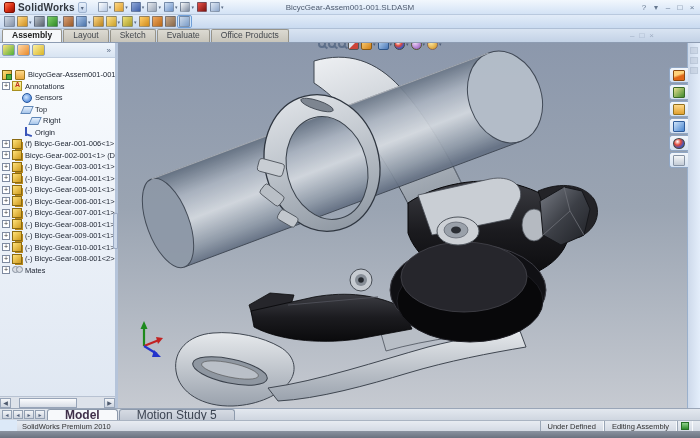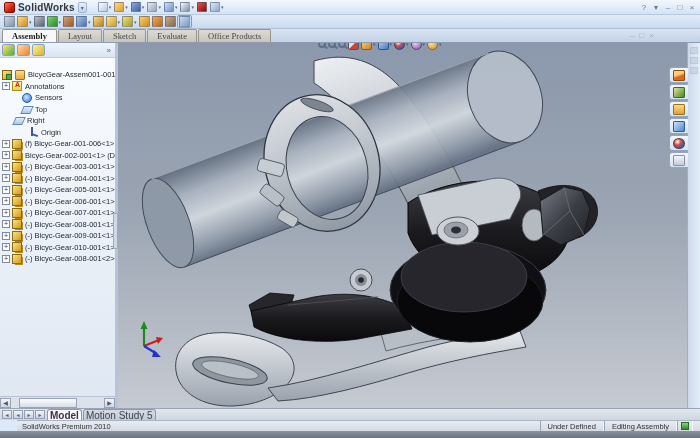--- a/index.html
+++ b/index.html
@@ -32,23 +32,23 @@
   .toolbar2{position:absolute;left:0;top:15px;width:700px;height:14px;
     background:linear-gradient(#e2ecf8,#c9daf0);border-bottom:1px solid #aebfd6;
     display:flex;align-items:center;padding:0 3px;}
   .toolbar2 .tbi .g{width:11px;height:11px;}
   .tbi.sel{background:#cfe4fa;border:1px solid #6f9fd8;border-radius:2px;}
 
   
   .tabsrow{position:absolute;left:0;top:29px;width:700px;height:14px;
     background:linear-gradient(#d9e4f2,#c3d2e6);border-bottom:1px solid #8d9cb2;
     display:flex;align-items:flex-end;padding-left:2px;}
-  .cmtab{height:13px;padding:0 9px;margin-right:1px;display:flex;align-items:center;
+  .cmtab{height:13px;padding:0 9px;margin-right:1px;display:flex;
     background:linear-gradient(#dcdad2,#c8c5bb);border:1px solid #97948a;border-bottom:none;
-    border-radius:2px 2px 0 0;color:#44484e;font-size:8.5px;font-family:Liberation Serif, serif;}
+    border-radius:2px 2px 0 0;color:#44484e;font-size:8.5px;}
   .cmtab.active{background:#f6f8fa;font-weight:bold;color:#222;}
   .tab-ghost{margin-left:auto;margin-right:46px;display:flex;gap:5px;align-items:flex-end;
     color:#9fadc2;font-size:8px;padding-bottom:2px;}
 
   
   .main{position:absolute;left:0;top:43px;width:700px;height:365px;display:flex;}
 
   
   .panel{position:relative;width:118px;height:365px;flex:none;
     background:linear-gradient(#fbfdff,#e9eff7 60%,#dfe7f2);border-right:3px solid #b5c4da;}
@@ -125,23 +125,23 @@
     display:flex;flex-direction:column;gap:3px;align-items:center;padding-top:2px;}
   .tp-ghost i{width:8px;height:7px;background:#b9c4d4;border:1px solid #9aa8bc;}
 
   
   .bottombar{position:absolute;left:0;top:408px;width:700px;height:12px;
     background:linear-gradient(#e3e8ef,#cfd6e0);border-top:1px solid #9aa6b8;
     display:flex;align-items:flex-end;}
   .bb-nav{display:flex;gap:1px;padding:0 2px 1px 2px;}
   .bb-btn{width:10px;height:9px;background:linear-gradient(#f2f4f7,#cdd4de);border:1px solid #93a0b2;
     font-size:5px;line-height:8px;text-align:center;color:#51607a;}
-  .bb-tab{height:11px;padding:0 2px;margin-right:1px;display:flex;align-items:center;
+  .bb-tab{height:11px;padding:0 17px;margin-right:1px;display:flex;align-items:center;
     background:linear-gradient(#d6dbe3,#c2c9d4);border:1px solid #8d9aac;border-bottom:none;
-    border-radius:3px 3px 0 0;font-size:10px;color:#3c4452;text-align:center;}
+    border-radius:3px 3px 0 0;font-size:12px;color:#3c4452;text-align:center;}
   .bb-tab.active{background:#f7f9fb;font-weight:bold;color:#40304a;}
 
   
   .statusbar{position:absolute;left:17px;top:420px;width:700px;height:11px;
     background:linear-gradient(#e8ecf2,#d4dae4);border-top:1px solid #aab4c2;
     display:flex;align-items:center;font-size:7.5px;color:#333;}
   .sb-left{padding-left:5px;flex:1;}
   .sb-cell{border-left:1px solid #9aa6b6;border-right:1px solid #f8fafc;height:11px;
     display:flex;align-items:center;padding:0 7px;}
   .sb-mini{width:16px;justify-content:center;padding:0;}
@@ -187,20 +187,21 @@
           <span class="caret">▾</span>
         </span>
         <span class="tbi" style="--c1: #e85048; --c2: #7d1410;">
           <i class="g"></i>
         </span>
         <span class="tbi" style="--c1: #dfe8f4; --c2: #8fa8cc;">
           <i class="g"></i>
           <span class="caret">▾</span>
         </span>
     </div>
+    <div class="title-center">BicycGear-Assem001-001.SLDASM</div>
     <div class="win-ctl">
       <span>?</span>
       <span>▾</span>
       <span>–</span>
       <span>□</span>
       <span>×</span>
     </div>
   </div>
 
   <div class="toolbar2">
@@ -298,26 +299,26 @@
         <div class="trow" style="padding-left:12px;">
           <span class="texp hid"></span>
           <span class="ti ti-sensors"></span>
           <span class="tlab">Sensors</span>
         </div>
         <div class="trow" style="padding-left:12px;">
           <span class="texp hid"></span>
           <span class="ti ti-plane"></span>
           <span class="tlab">Top</span>
         </div>
-        <div class="trow" style="padding-left:4px;">
+        <div class="trow" style="padding-left:20px;">
           <span class="texp hid"></span>
           <span class="ti ti-plane"></span>
           <span class="tlab">Right</span>
         </div>
-        <div class="trow" style="padding-left:18px;">
+        <div class="trow" style="padding-left:12px;">
           <span class="texp hid"></span>
           <span class="ti ti-origin"></span>
           <span class="tlab">Origin</span>
         </div>
         <div>
           <div class="trow">
               <span class="texp">+</span>
               <span class="ti ti-part"></span>
               <span class="tlab">(f) Bicyc-Gear-001-006&lt;1&gt; (De</span>
             </div>
@@ -364,20 +365,25 @@
             <div class="trow">
               <span class="texp">+</span>
               <span class="ti ti-part"></span>
               <span class="tlab">(-) Bicyc-Gear-010-001&lt;1&gt; (De</span>
             </div>
             <div class="trow">
               <span class="texp">+</span>
               <span class="ti ti-part"></span>
               <span class="tlab">(-) Bicyc-Gear-008-001&lt;2&gt; (De</span>
             </div>
+        </div>
+        <div class="trow">
+          <span class="texp">+</span>
+          <span class="ti ti-mates"></span>
+          <span class="tlab">Mates</span>
         </div>
       </div>
       <div class="hscroll">
         <span class="hs-btn">◀</span>
         <span class="hs-track">
             <span class="hs-thumb"></span>
           </span>
         <span class="hs-btn">▶</span>
       </div>
       <div class="splitter-handle"></div>

